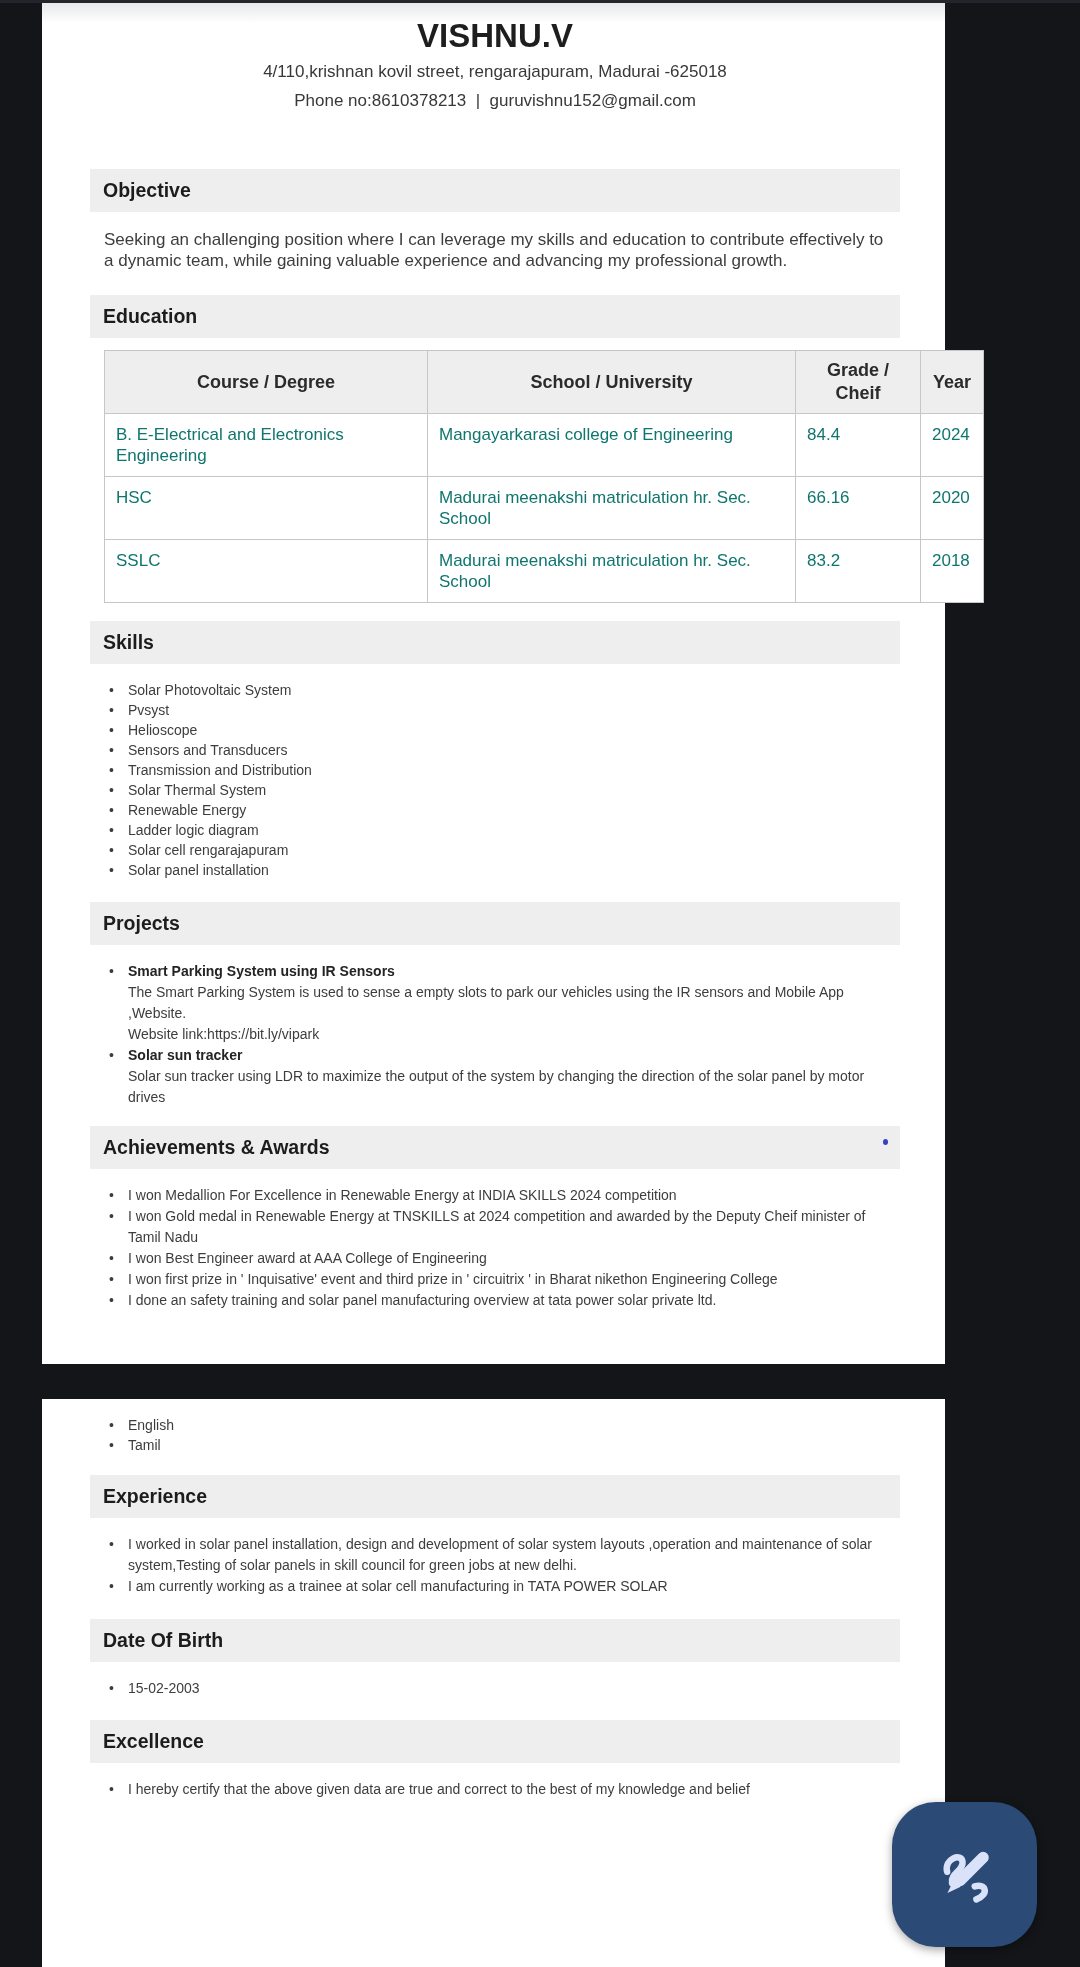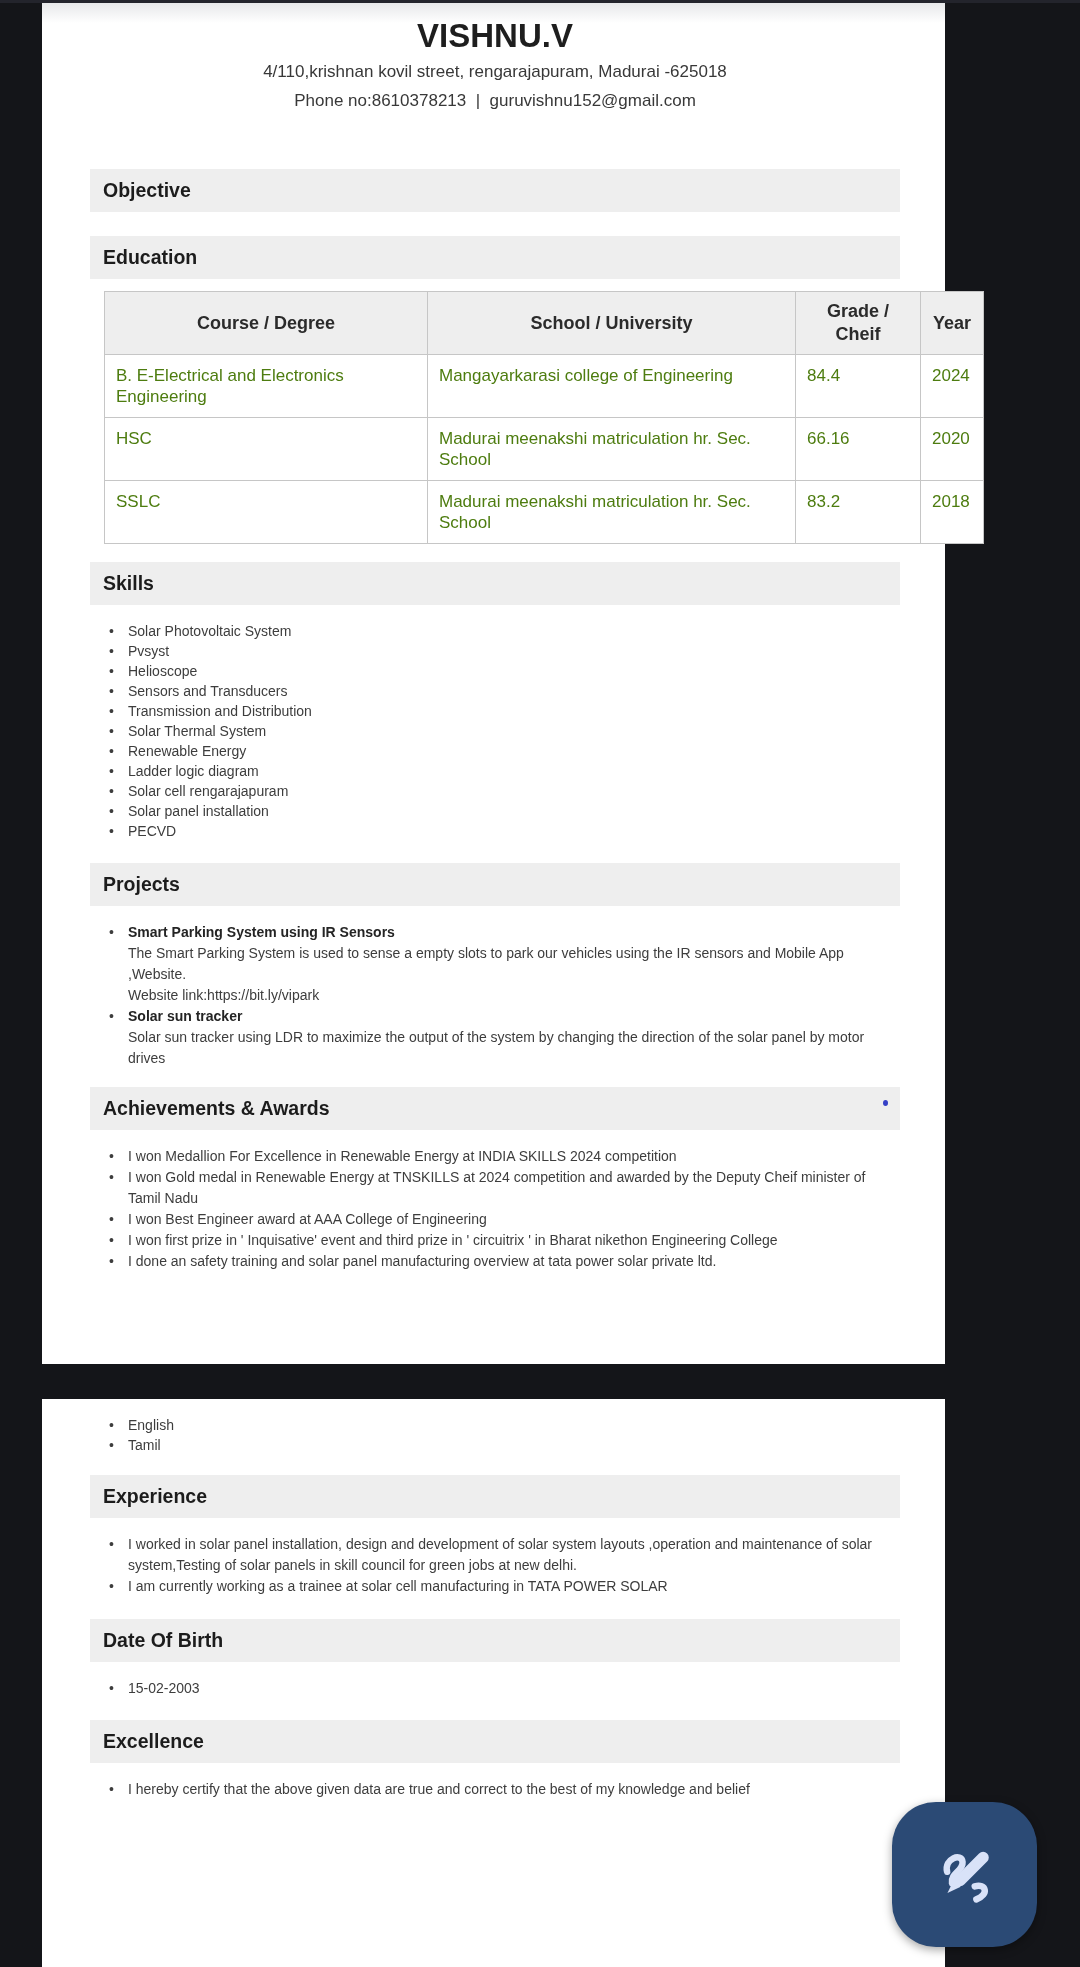--- a/index.html
+++ b/index.html
@@ -47,21 +47,21 @@
     table-layout: fixed;
   }
   table.edu th, table.edu td { border: 1px solid #c6c6c6; }
   table.edu th {
     background: #eeeeee;
     font-size: 18px; font-weight: bold; color: #2b2b2b;
     text-align: center; vertical-align: middle;
     padding: 8px 6px; height: 62px; line-height: 23px;
   }
   table.edu td {
-    font-size: 17px; color: #4d7c0f;
+    font-size: 17px; color: #0f766e;
     text-align: left; vertical-align: top;
     padding: 10px 11px; height: 61px; line-height: 21px;
     background: #ffffff;
   }
   .col-course { width: 323px; }
   .col-school { width: 368px; }
   .col-grade  { width: 125px; }
   .col-year   { width: 63px; }
 
   ul.blist { margin: 0 0 0 14px; padding: 0; list-style: none; }
@@ -106,20 +106,21 @@
   <div class="content">
     <div class="doc-header">
       <div class="doc-name">VISHNU.V</div>
       <div class="doc-address">4/110,krishnan kovil street, rengarajapuram, Madurai -625018</div>
       <div class="doc-contact">Phone no:8610378213  |  guruvishnu152@gmail.com</div>
     </div>
 
     <div class="bar" style="margin-top:57px">
       <span>Objective</span>
     </div>
+    <div class="body-text objective-text">Seeking an challenging position where I can leverage my skills and education to contribute effectively to a dynamic team, while gaining valuable experience and advancing my professional growth.</div>
 
     <div class="bar" style="margin-top:24px">
       <span>Education</span>
     </div>
     <table class="edu">
       <colgroup>
         <col class="col-course">
           <col class="col-school">
           <col class="col-grade">
           <col class="col-year">
@@ -159,21 +160,20 @@
       <li>Solar Photovoltaic System</li>
       <li>Pvsyst</li>
       <li>Helioscope</li>
       <li>Sensors and Transducers</li>
       <li>Transmission and Distribution</li>
       <li>Solar Thermal System</li>
       <li>Renewable Energy</li>
       <li>Ladder logic diagram</li>
       <li>Solar cell rengarajapuram</li>
       <li>Solar panel installation</li>
-      <li>PECVD</li>
     </ul>
 
     <div class="bar" style="margin-top:22px">
       <span>Projects</span>
     </div>
     <ul class="blist" style="margin-top:16px">
       <li>
         <span class="proj-line proj-title">Smart Parking System using IR Sensors</span>
         <span class="proj-line">The Smart Parking System is used to sense a empty slots to park our vehicles using the IR sensors and Mobile App ,Website.</span>
         <span class="proj-line">Website link:https://bit.ly/vipark</span>

